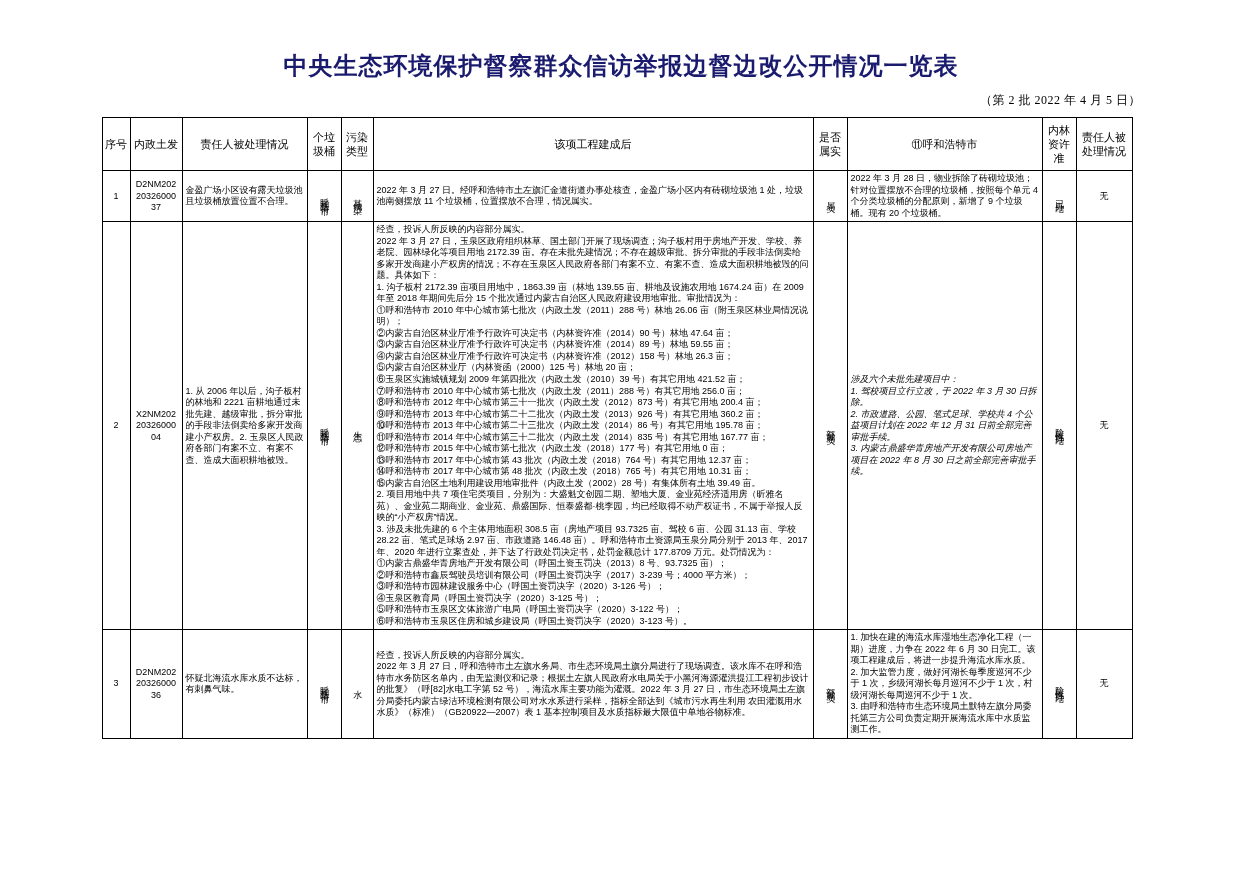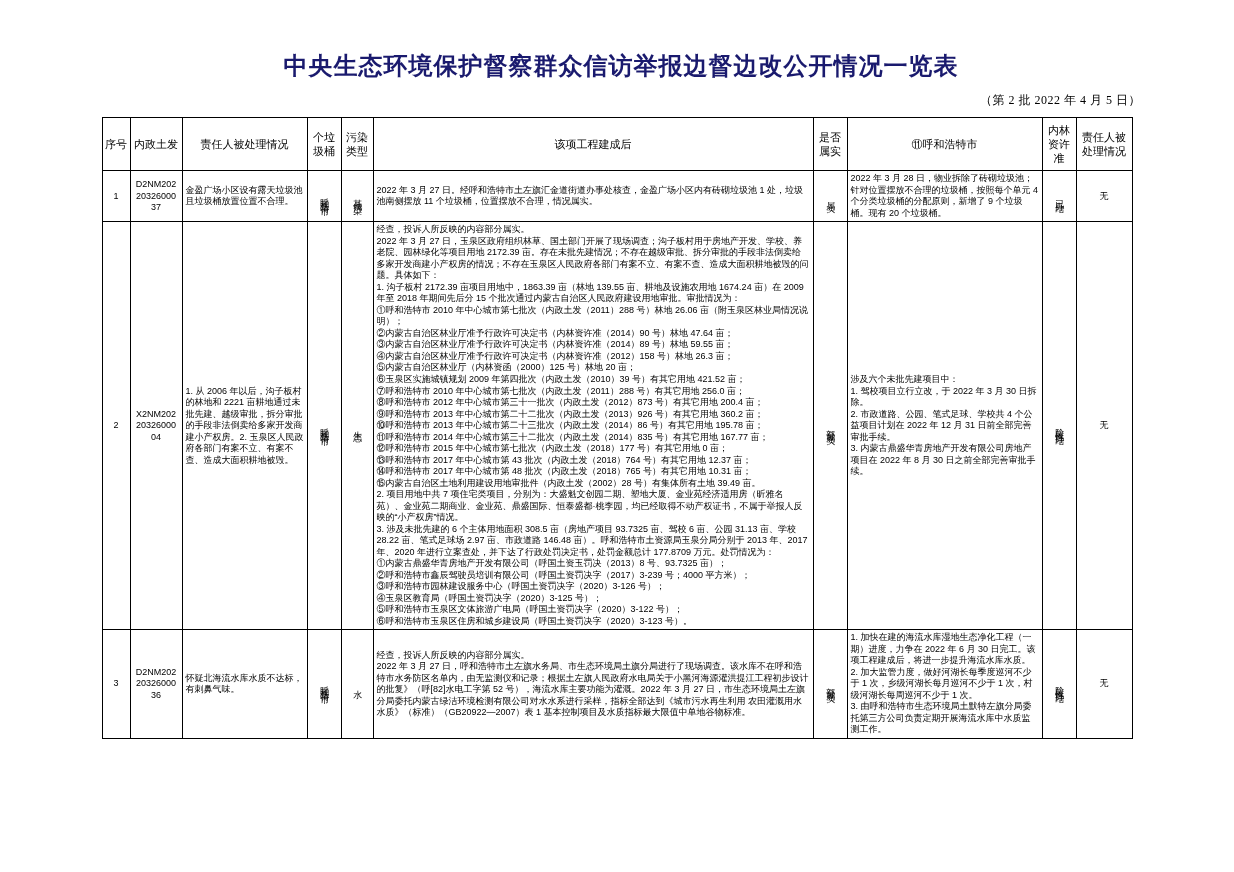--- a/index.html
+++ b/index.html
@@ -179,21 +179,21 @@
 3. 涉及未批先建的 6 个主体用地面积 308.5 亩（房地产项目 93.7325 亩、驾校 6 亩、公园 31.13 亩、学校 28.22 亩、笔式足球场 2.97 亩、市政道路 146.48 亩）。呼和浩特市土资源局玉泉分局分别于 2013 年、2017 年、2020 年进行立案查处，并下达了行政处罚决定书，处罚金额总计 177.8709 万元。处罚情况为：
 ①内蒙古鼎盛华青房地产开发有限公司（呼国土资玉罚决（2013）8 号、93.7325 亩）；
 ②呼和浩特市鑫辰驾驶员培训有限公司（呼国土资罚决字（2017）3-239 号；4000 平方米）；
 ③呼和浩特市园林建设服务中心（呼国土资罚决字（2020）3-126 号）；
 ④玉泉区教育局（呼国土资罚决字（2020）3-125 号）；
 ⑤呼和浩特市玉泉区文体旅游广电局（呼国土资罚决字（2020）3-122 号）；
 ⑥呼和浩特市玉泉区住房和城乡建设局（呼国土资罚决字（2020）3-123 号）。</td>
         <td class="c">
           <div class="vert">部分属实</div>
         </td>
-        <td class="body mid" style="white-space:pre-line;">涉及六个未批先建项目中：
+        <td class="body mid" style="white-space:pre-line;font-style:italic;">涉及六个未批先建项目中：
 1. 驾校项目立行立改，于 2022 年 3 月 30 日拆除。
 2. 市政道路、公园、笔式足球、学校共 4 个公益项目计划在 2022 年 12 月 31 日前全部完善审批手续。
 3. 内蒙古鼎盛华青房地产开发有限公司房地产项目在 2022 年 8 月 30 日之前全部完善审批手续。</td>
         <td class="c">
           <div class="vert">阶段性办结</div>
         </td>
         <td class="c">无</td>
       </tr>
 
       <tr>

